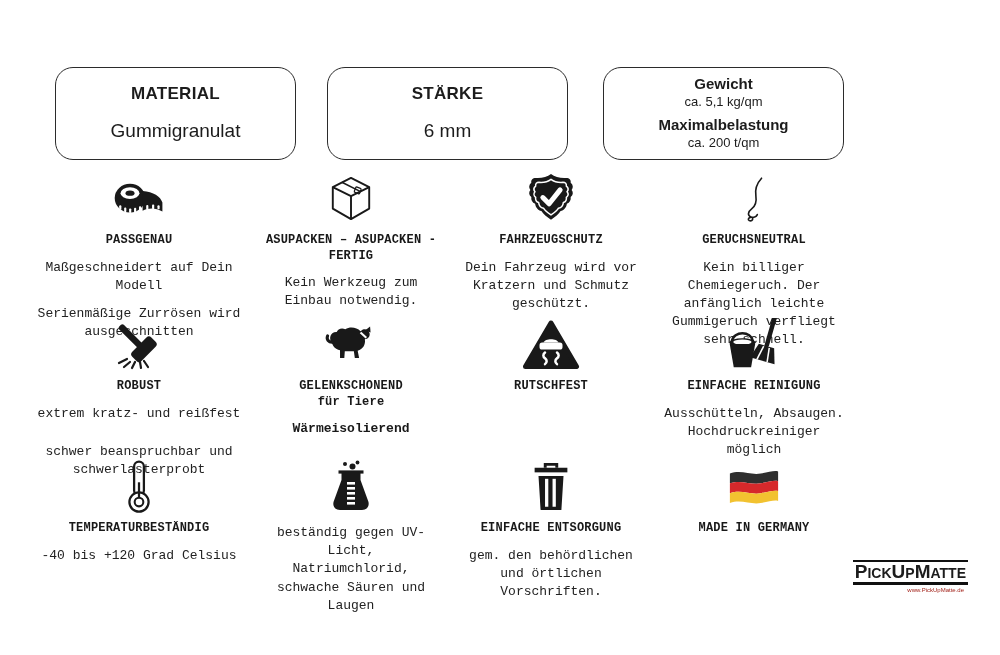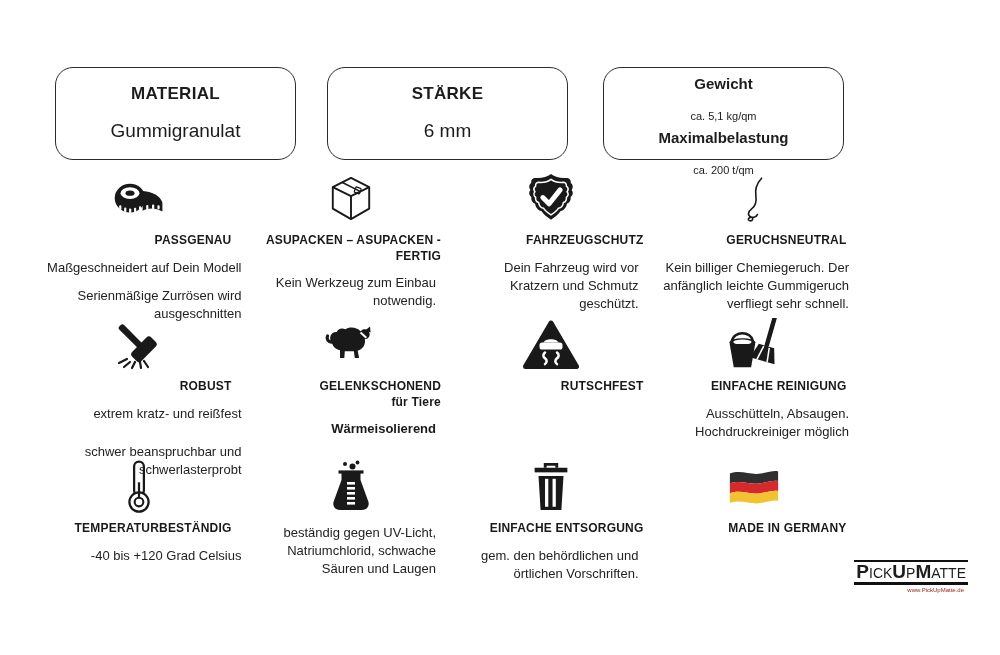--- a/index.html
+++ b/index.html
@@ -5,40 +5,40 @@
   html,body{margin:0;padding:0;background:#fff;}
   .page{position:relative;width:1000px;height:655px;background:#fff;overflow:hidden;
         font-family:"Liberation Sans",sans-serif;color:#1c1c1c;}
   
   .card{position:absolute;top:67px;height:93px;width:241px;border:1.6px solid #2b2b2b;
         border-radius:18px;box-sizing:border-box;text-align:center;background:#fff;}
   .card-1{left:55px}.card-2{left:327px}.card-3{left:603px}
   .card-title{font-size:17px;font-weight:bold;margin-top:16px;letter-spacing:.3px;}
   .card-value{font-size:19px;margin-top:16px;}
   .mini-label{font-size:15px;font-weight:bold;margin-top:7px;}
-  .mini-value{font-size:11px;margin-top:18px;}
+  .mini-value{font-size:13px;margin-top:2px;}
   
   .features{position:absolute;left:34px;top:172px;display:grid;
             grid-template-columns:210px 214px 186px 220px;grid-template-rows:146px 142px auto;}
-  .cell{text-align:right;}
+  .cell{text-align:center;font-family:Liberation Mono, monospace;}
   .icon-box{height:54px;display:flex;align-items:center;justify-content:center;}
   .f-head{font-weight:bold;font-size:12px;color:#191919;margin:7px auto 0;line-height:1.3;
           letter-spacing:.2px;max-width:185px;}
   .f-text{font-size:13px;color:#222;line-height:1.4;margin:10px auto 0;}
   .f-text.bold{font-weight:bold;color:#191919;}
   .c1 .f-text{max-width:205px}.c2 .f-text{max-width:170px}
   .c3 .f-text{max-width:175px}.c4 .f-text{max-width:190px}
   .c2 .f-head{max-width:180px}
   svg{display:block;}
   
   .logo{position:absolute;left:846px;top:560px;width:122px;text-align:right;}
   .logo-box{display:inline-block;border-top:2px solid #101010;border-bottom:3px solid #101010;
             padding:0 2px;white-space:nowrap;line-height:1.05;}
   .lg-big{font-size:19px;font-weight:bold;}
-  .lg-small{font-size:14px;font-weight:normal;}
+  .lg-small{font-size:14px;font-weight:bold;}
   .logo-web{font-size:6px;color:#a3231b;margin-top:2px;margin-right:4px;}
 </style>
 </head>
 <body>
 
 <div class="page">
 
   <div class="card card-1">
     <div class="card-title">MATERIAL</div>
     <div class="card-value">Gummigranulat</div>

